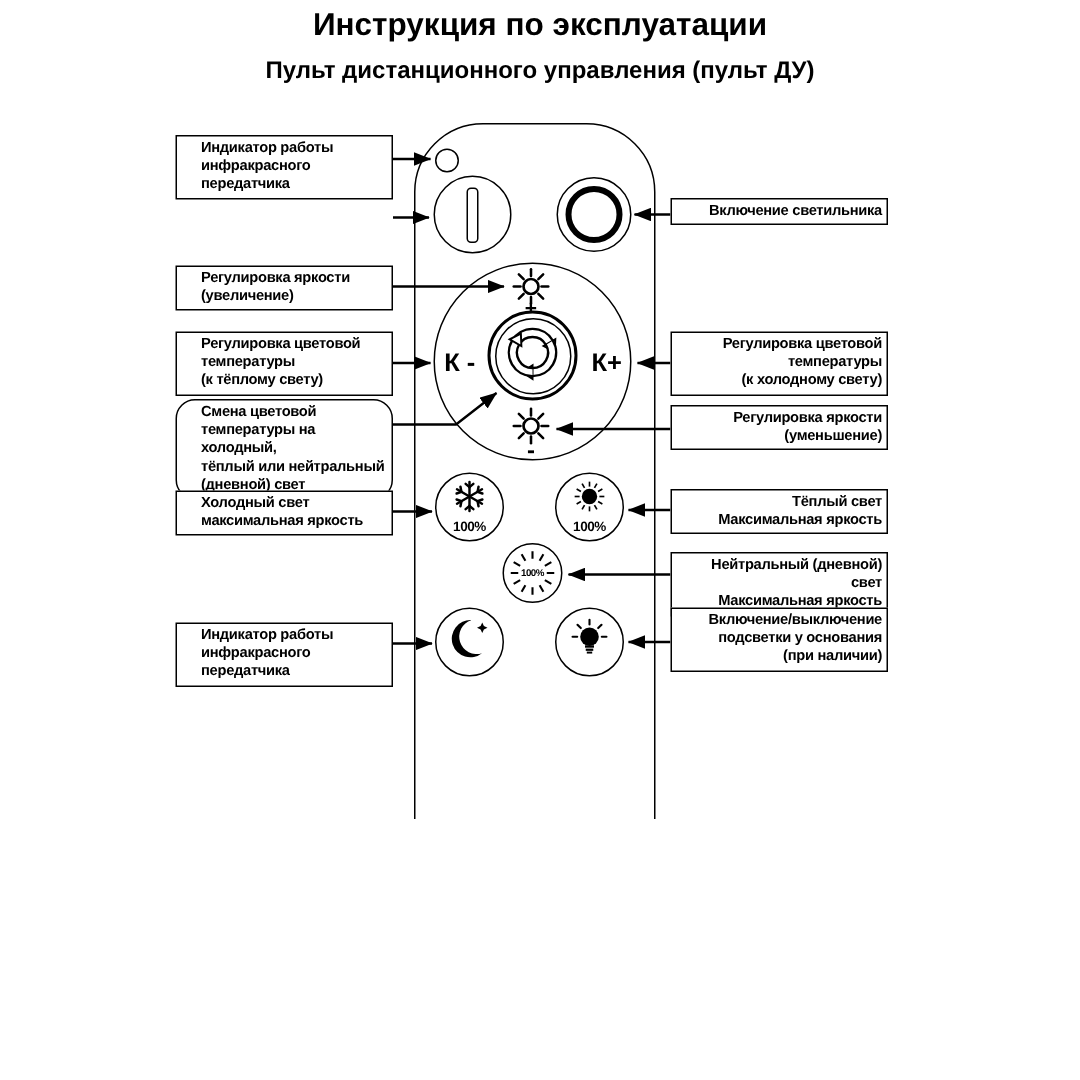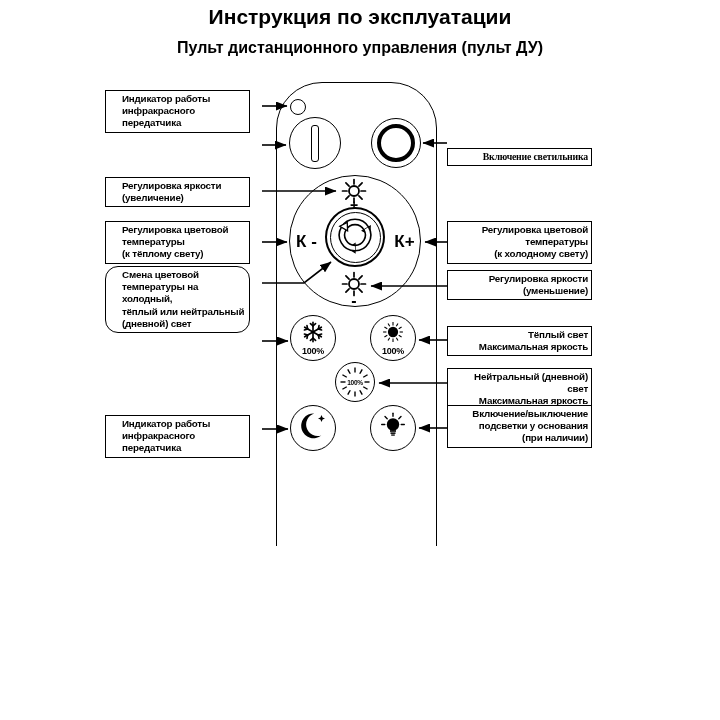--- a/index.html
+++ b/index.html
@@ -11,21 +11,21 @@
   .subtitle{position:absolute;top:39px;left:0;width:720px;text-align:center;
             font-size:16px;font-weight:bold;}
   .remote{position:absolute;left:276px;top:82px;width:161px;height:630px;
           border:1.5px solid #000;border-radius:46px;background:#fff;
           box-sizing:border-box;z-index:1;}
   .circle{position:absolute;border:1.5px solid #000;border-radius:50%;
           background:#fff;box-sizing:border-box;z-index:4;}
   .box{position:absolute;border:1.5px solid #000;background:#fff;
        padding:2px 3px;font-weight:bold;font-size:9.8px;line-height:12.2px;
        letter-spacing:-0.2px;white-space:pre-line;box-sizing:border-box;z-index:6;}
-  .box.left{left:105px;width:145px;text-align:left;padding-left:16px;}
+  .box.left{left:117px;width:145px;text-align:left;padding-left:16px;}
   .box.right{left:447px;width:145px;text-align:right;}
   .arrows{position:absolute;left:0;top:0;z-index:3;pointer-events:none;}
   .klabel{position:absolute;font-size:17px;font-weight:bold;text-align:center;z-index:4;}
   .signlabel{position:absolute;font-weight:bold;text-align:center;z-index:4;line-height:1;}
   .btncol{display:flex;flex-direction:column;align-items:center;justify-content:center;}
   .pct{font-size:9px;font-weight:bold;letter-spacing:-0.3px;margin-top:-1px;}
   .pct-center{position:absolute;left:0;top:0;width:100%;height:100%;
               display:flex;align-items:center;justify-content:center;
               font-size:6.5px;font-weight:bold;letter-spacing:-0.3px;}
   .bar{position:absolute;left:50%;top:7px;transform:translateX(-50%);
@@ -241,24 +241,26 @@
 инфракрасного передатчика</div>
   <div class="box left" style="top:177px;">Регулировка яркости
 (увеличение)</div>
   <div class="box left" style="top:221px;">Регулировка цветовой
 температуры
 (к тёплому свету)</div>
   <div class="box left" style="top:266px;border-radius:13px;">Смена цветовой
 температуры на холодный,
 тёплый или нейтральный
 (дневной) свет</div>
+  <div class="box left" style="top:327px;">Холодный свет
+максимальная яркость</div>
   <div class="box left" style="top:415px;">Индикатор работы
 инфракрасного передатчика</div>
 
-  <div class="box right" style="top:148px;font-family:Liberation Serif, serif;">Включение светильника</div>
+  <div class="box right" style="top:132px;">Включение светильника</div>
   <div class="box right" style="top:221px;">Регулировка цветовой
 температуры
 (к холодному свету)</div>
   <div class="box right" style="top:270px;">Регулировка яркости
 (уменьшение)</div>
   <div class="box right" style="top:326px;">Тёплый свет
 Максимальная яркость</div>
   <div class="box right" style="top:368px;">Нейтральный (дневной) свет
 Максимальная яркость</div>
   <div class="box right" style="top:405px;">Включение/выключение

